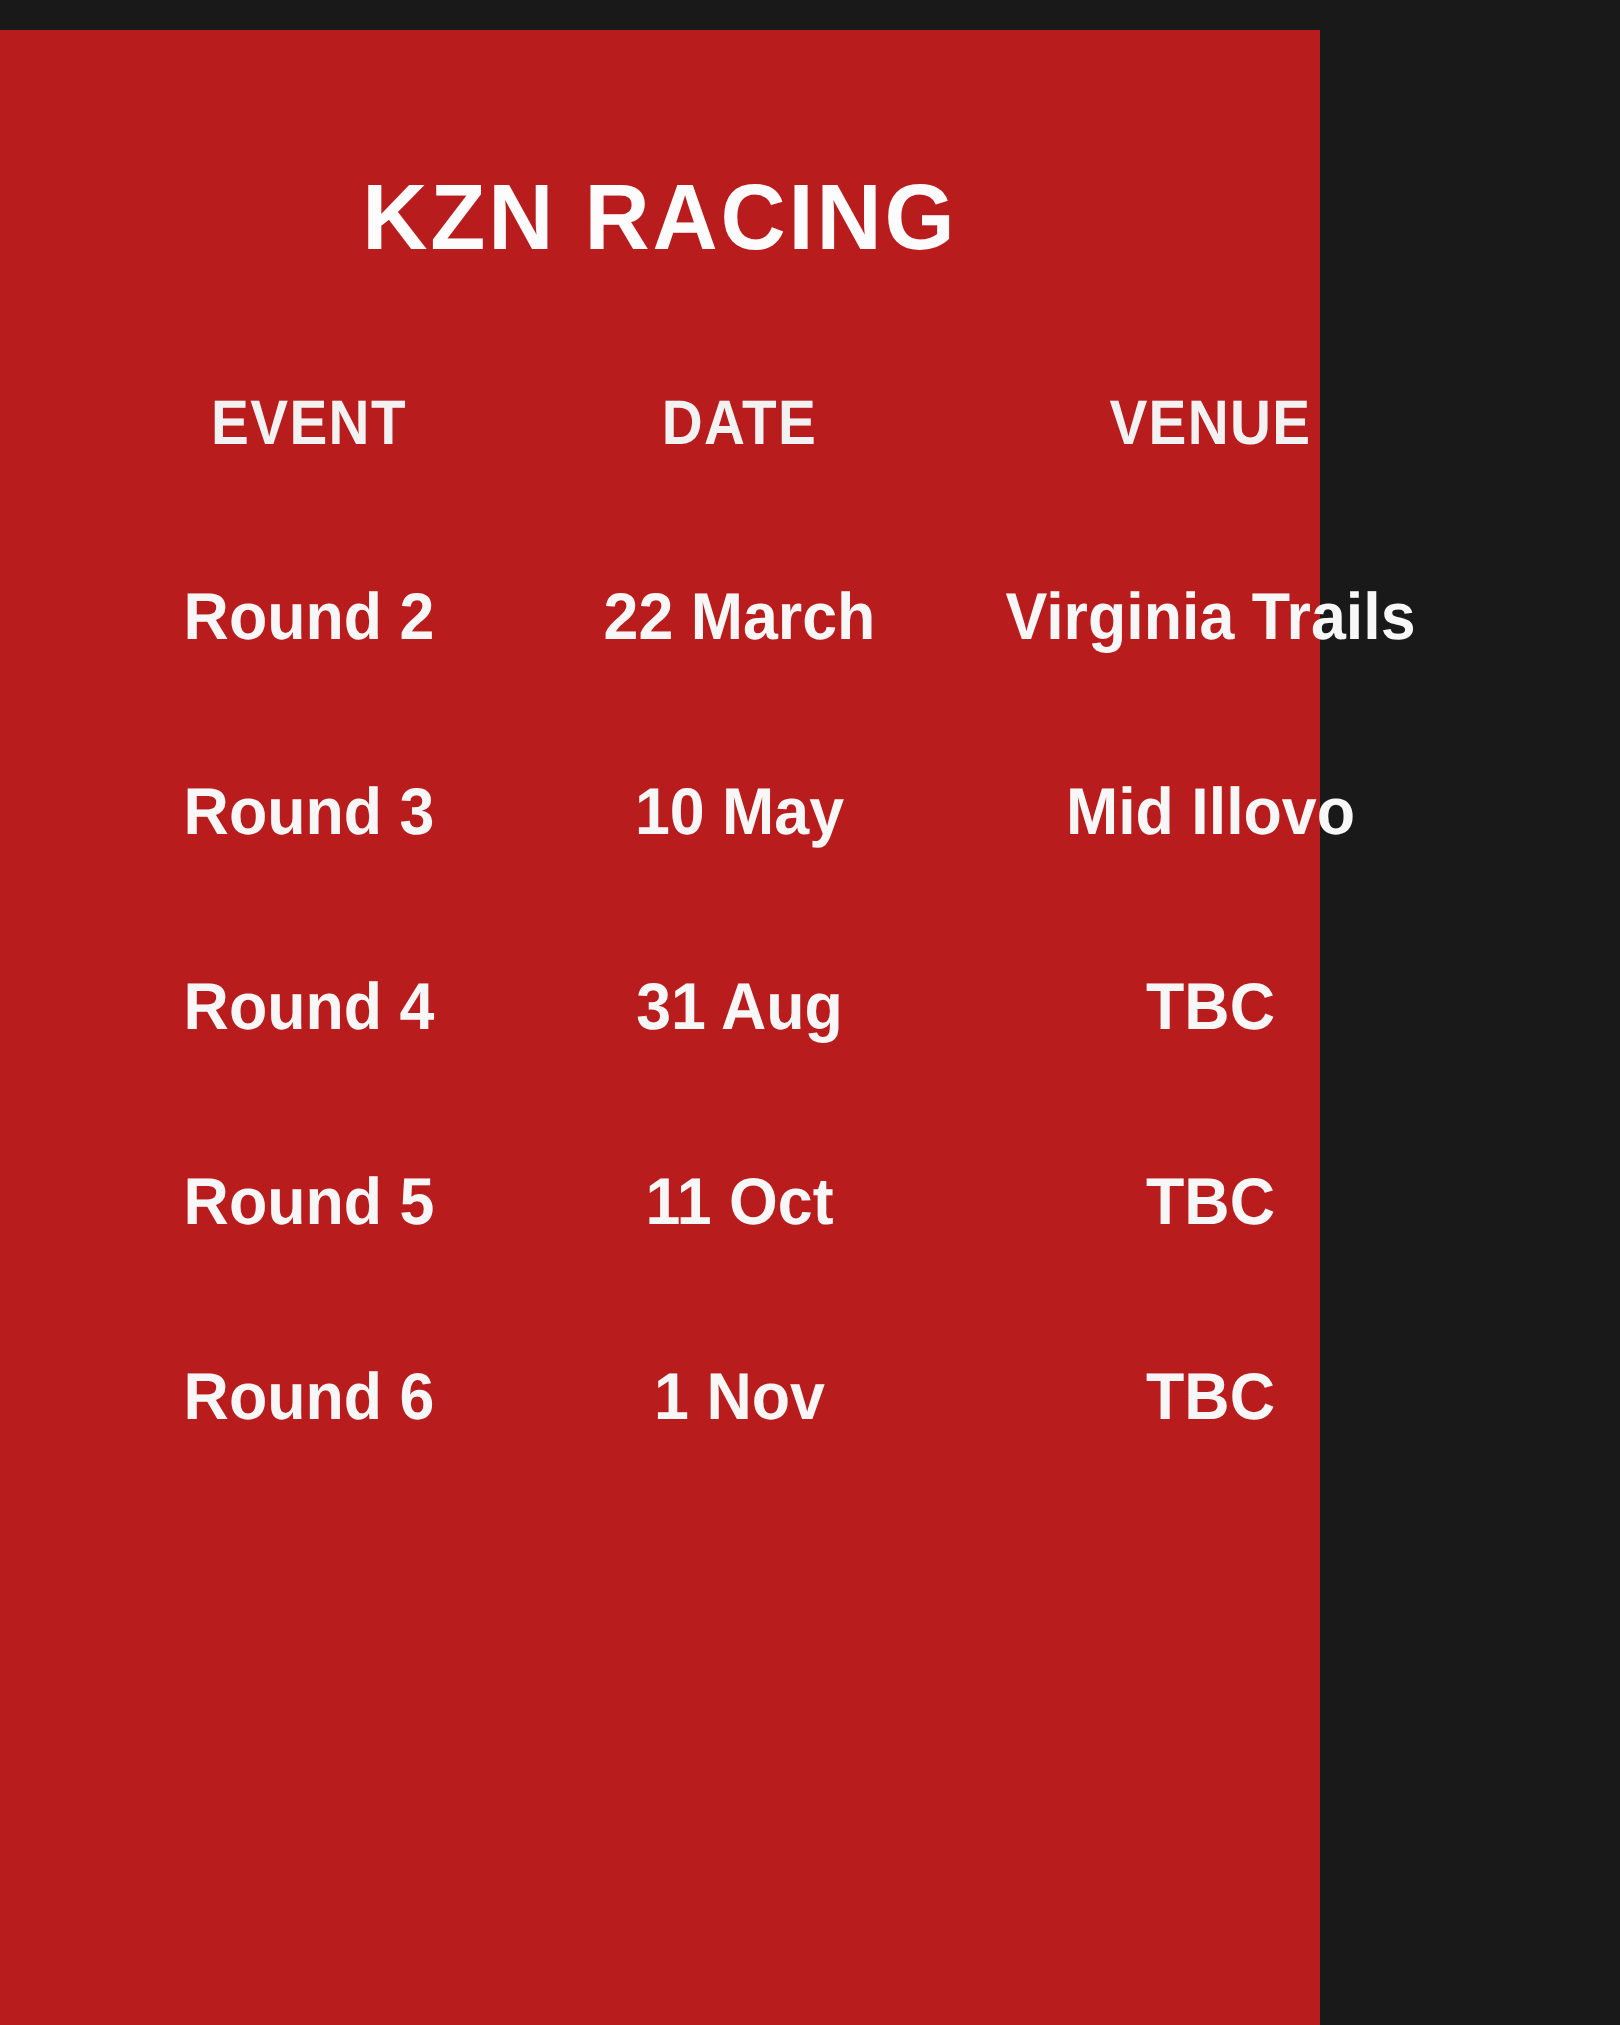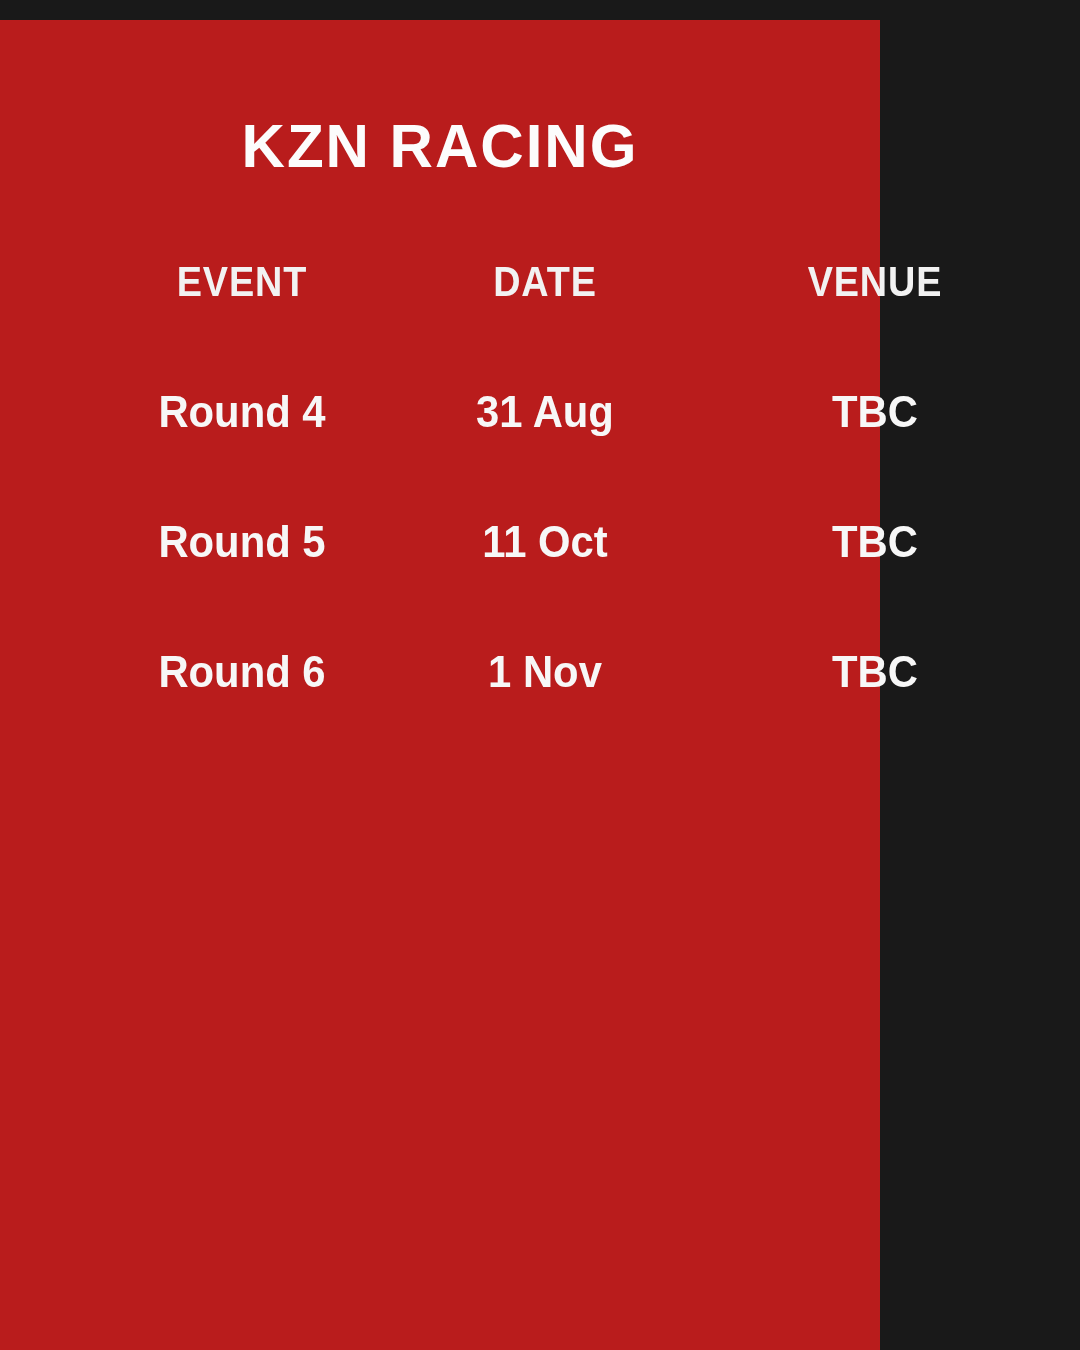--- a/index.html
+++ b/index.html
@@ -34,23 +34,22 @@
     transform: scaleX(0.97);
     transform-origin: center top;
   }
   .table {
     margin-top: 40px;
   }
   .row {
     height: 130px;
     display: grid;
     grid-template-columns: 340px 234px 394px;
-    padding-left: 72px;
+    padding-left: 36px;
     align-items: center;
-    gap: 16px;
   }
   .cell {
     text-align: center;
     font-weight: 700;
     font-size: 44px;
     line-height: 1.1;
     white-space: nowrap;
     color: #f7f7f7;
     transform: scaleX(0.95);
     transform-origin: center center;
@@ -72,21 +71,31 @@
   <div class="table">
 
     <div class="row header">
       <div class="cell">EVENT</div>
       <div class="cell">DATE</div>
       <div class="cell">VENUE</div>
     </div>
 
 
 
+    <div class="row">
+      <div class="cell">Round 2</div>
+      <div class="cell">22 March</div>
+      <div class="cell">Virginia Trails</div>
+    </div>
 
+    <div class="row">
+      <div class="cell">Round 3</div>
+      <div class="cell">10 May</div>
+      <div class="cell">Mid Illovo</div>
+    </div>
 
     <div class="row">
       <div class="cell">Round 4</div>
       <div class="cell">31 Aug</div>
       <div class="cell">TBC</div>
     </div>
 
     <div class="row">
       <div class="cell">Round 5</div>
       <div class="cell">11 Oct</div>

